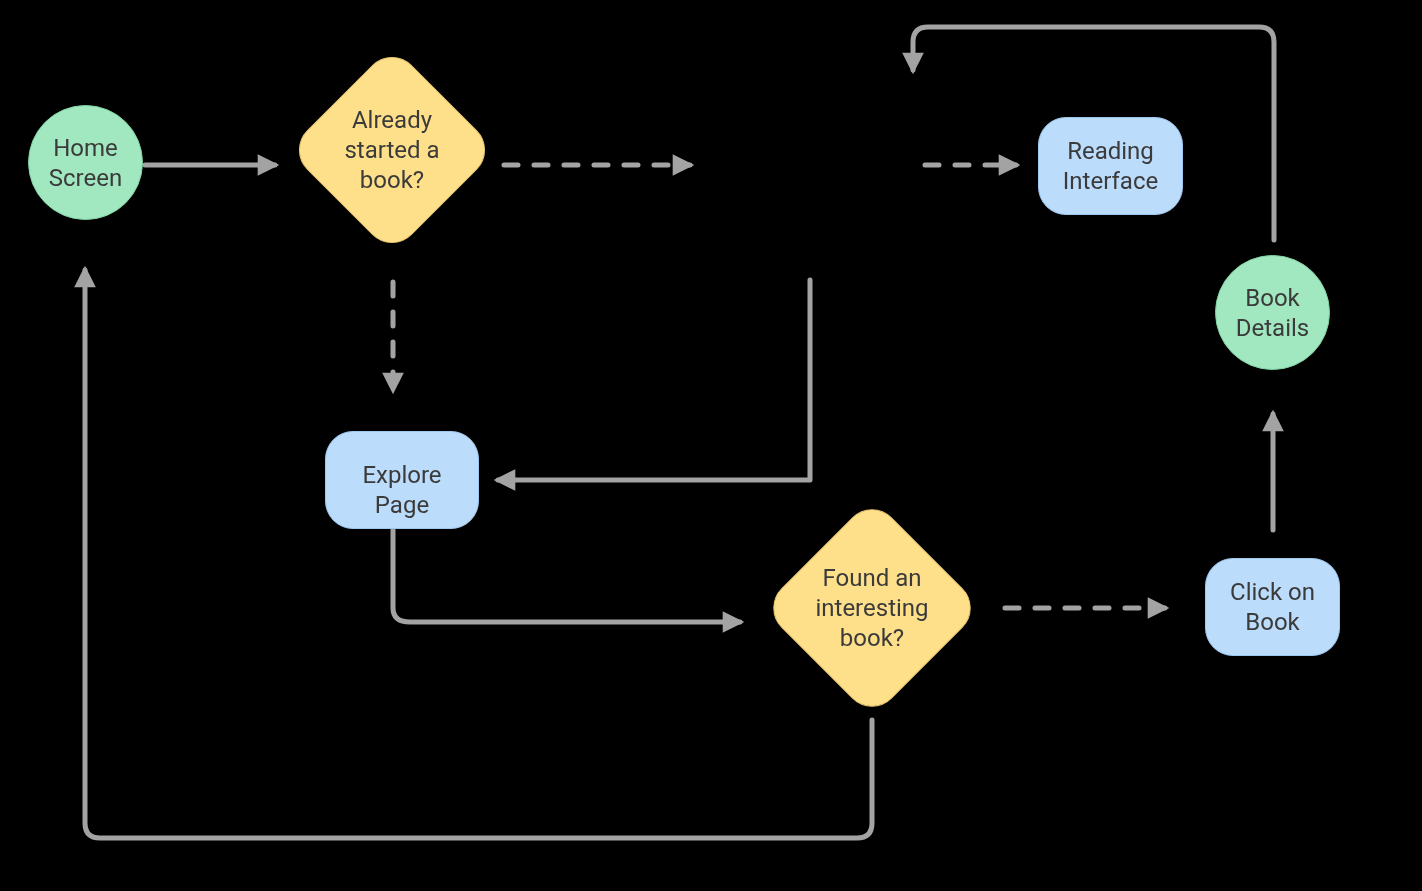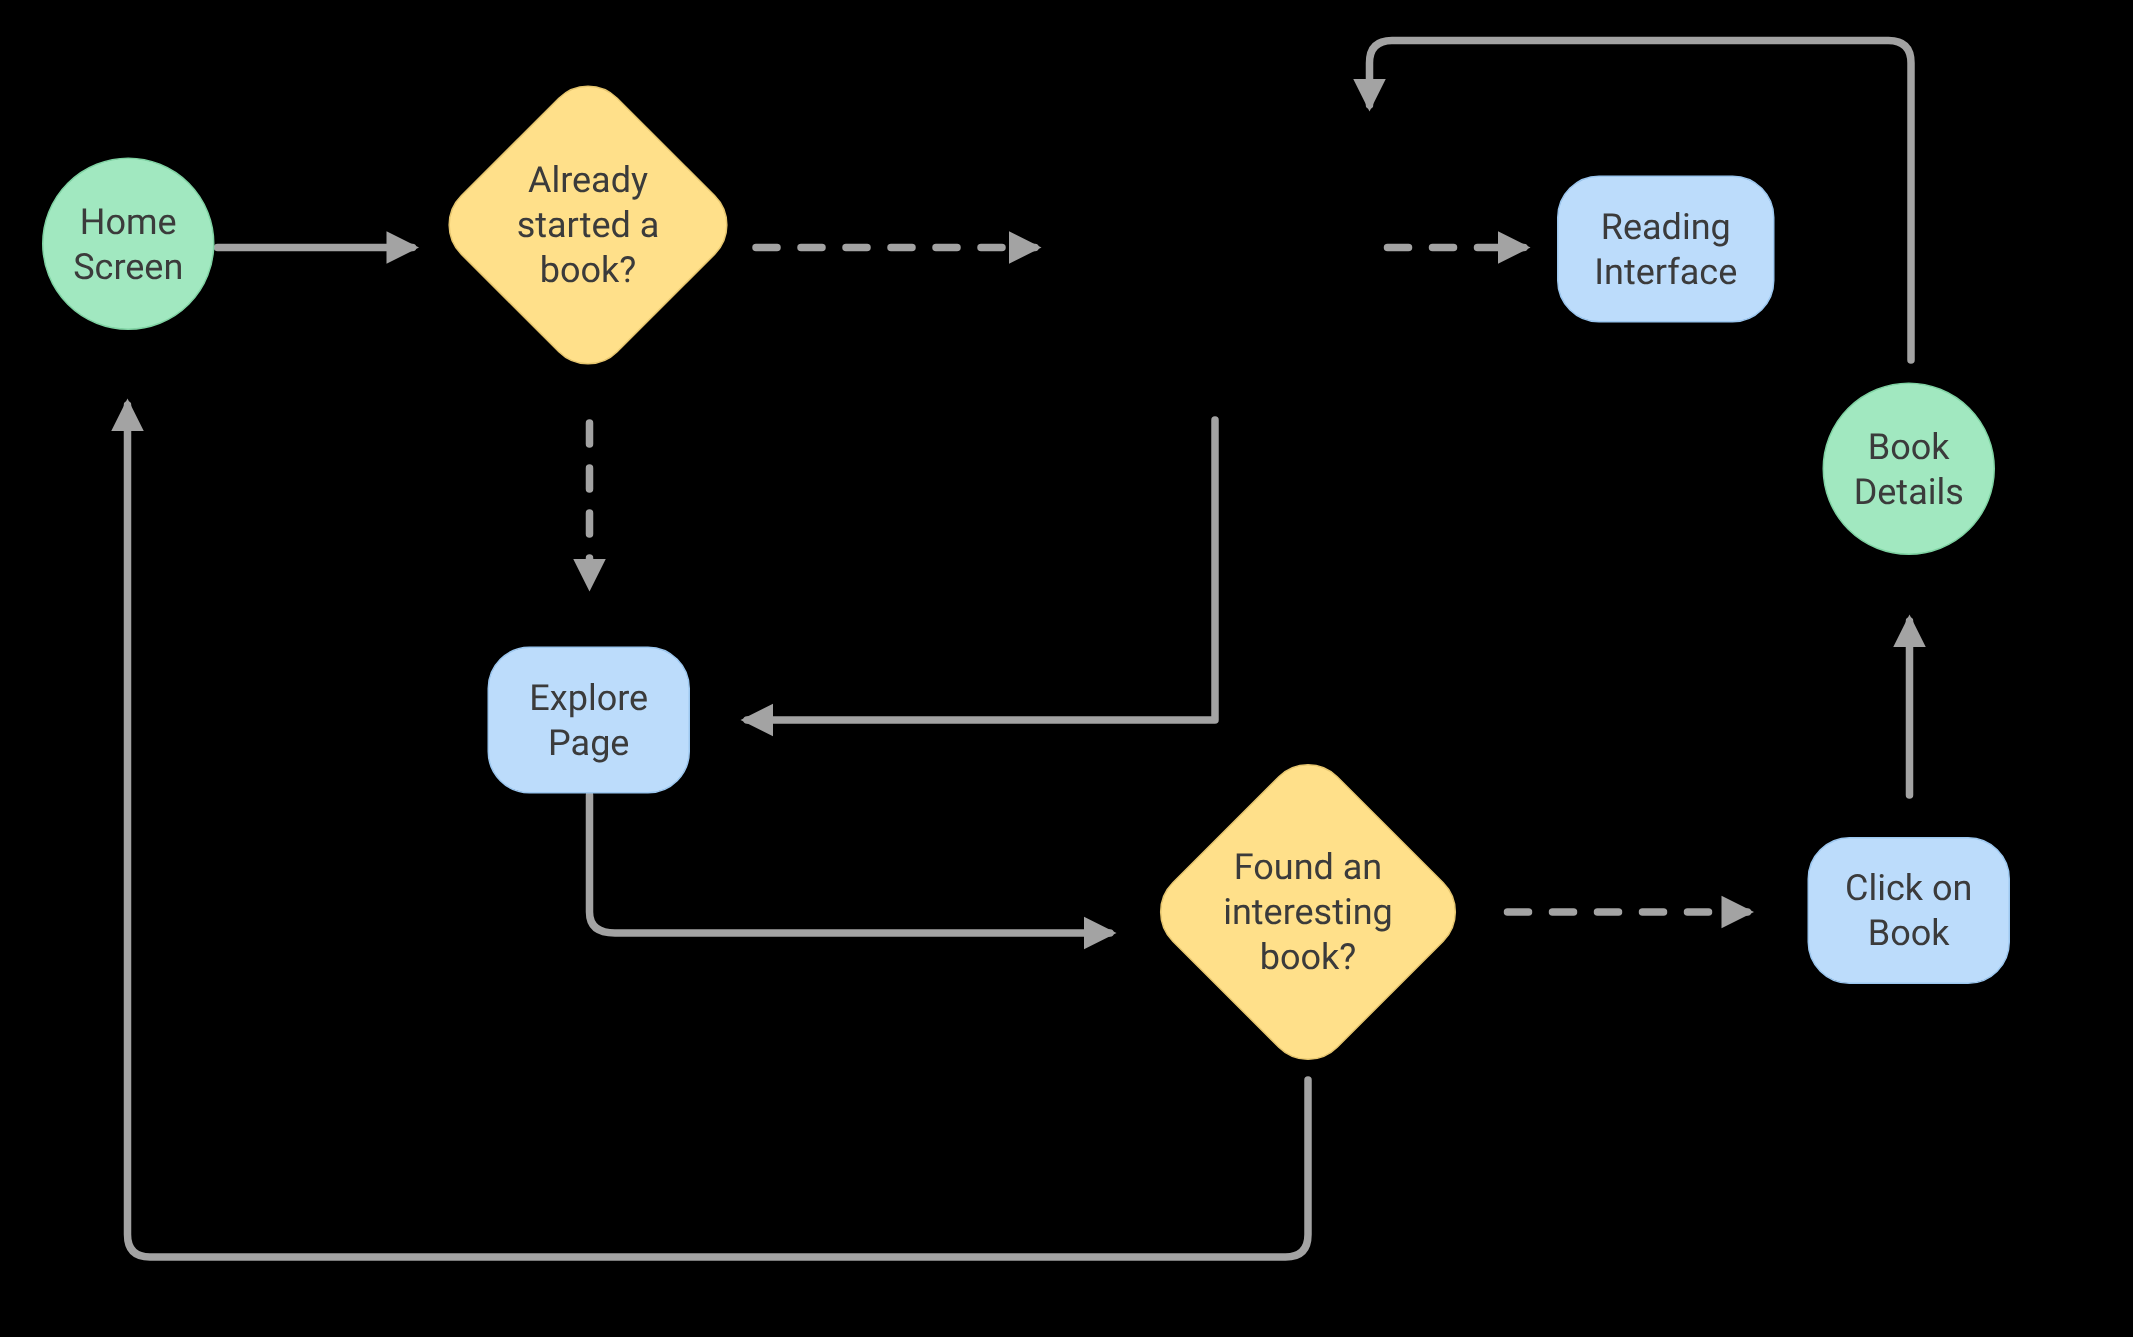--- a/index.html
+++ b/index.html
@@ -101,21 +101,21 @@
 
 
   <div id="n-reading_interface" class="node process" style="left: 1020px; top: 117px; width: 145px; height: 98px; margin-left: 18px;">
     <span>Reading<br>Interface</span>
   </div>
 
   <div id="n-book_details" class="node circle" style="left: 1215px; top: 255px; width: 115px; height: 115px;">
     <span>Book<br>Details</span>
   </div>
 
-  <div id="n-explore_page" class="node process" style="left: 325px; top: 431px; width: 135px; height: 98px;">
+  <div id="n-explore_page" class="node process" style="left: 325px; top: 431px; width: 154px; height: 98px; align-items: flex-end;">
     <span>Explore<br>Page</span>
   </div>
 
   <div id="n-found_interesting" class="decision-wrap" style="left: 794px; top: 530px; width: 156px; height: 156px;">
     <div class="decision-shape"></div>
     <div class="decision-label">Found an<br>interesting<br>book?</div>
   </div>
 
   <div id="n-click_on_book" class="node process" style="left: 1205px; top: 558px; width: 135px; height: 98px; align-items: center;">
     <span>Click on<br>Book</span>

